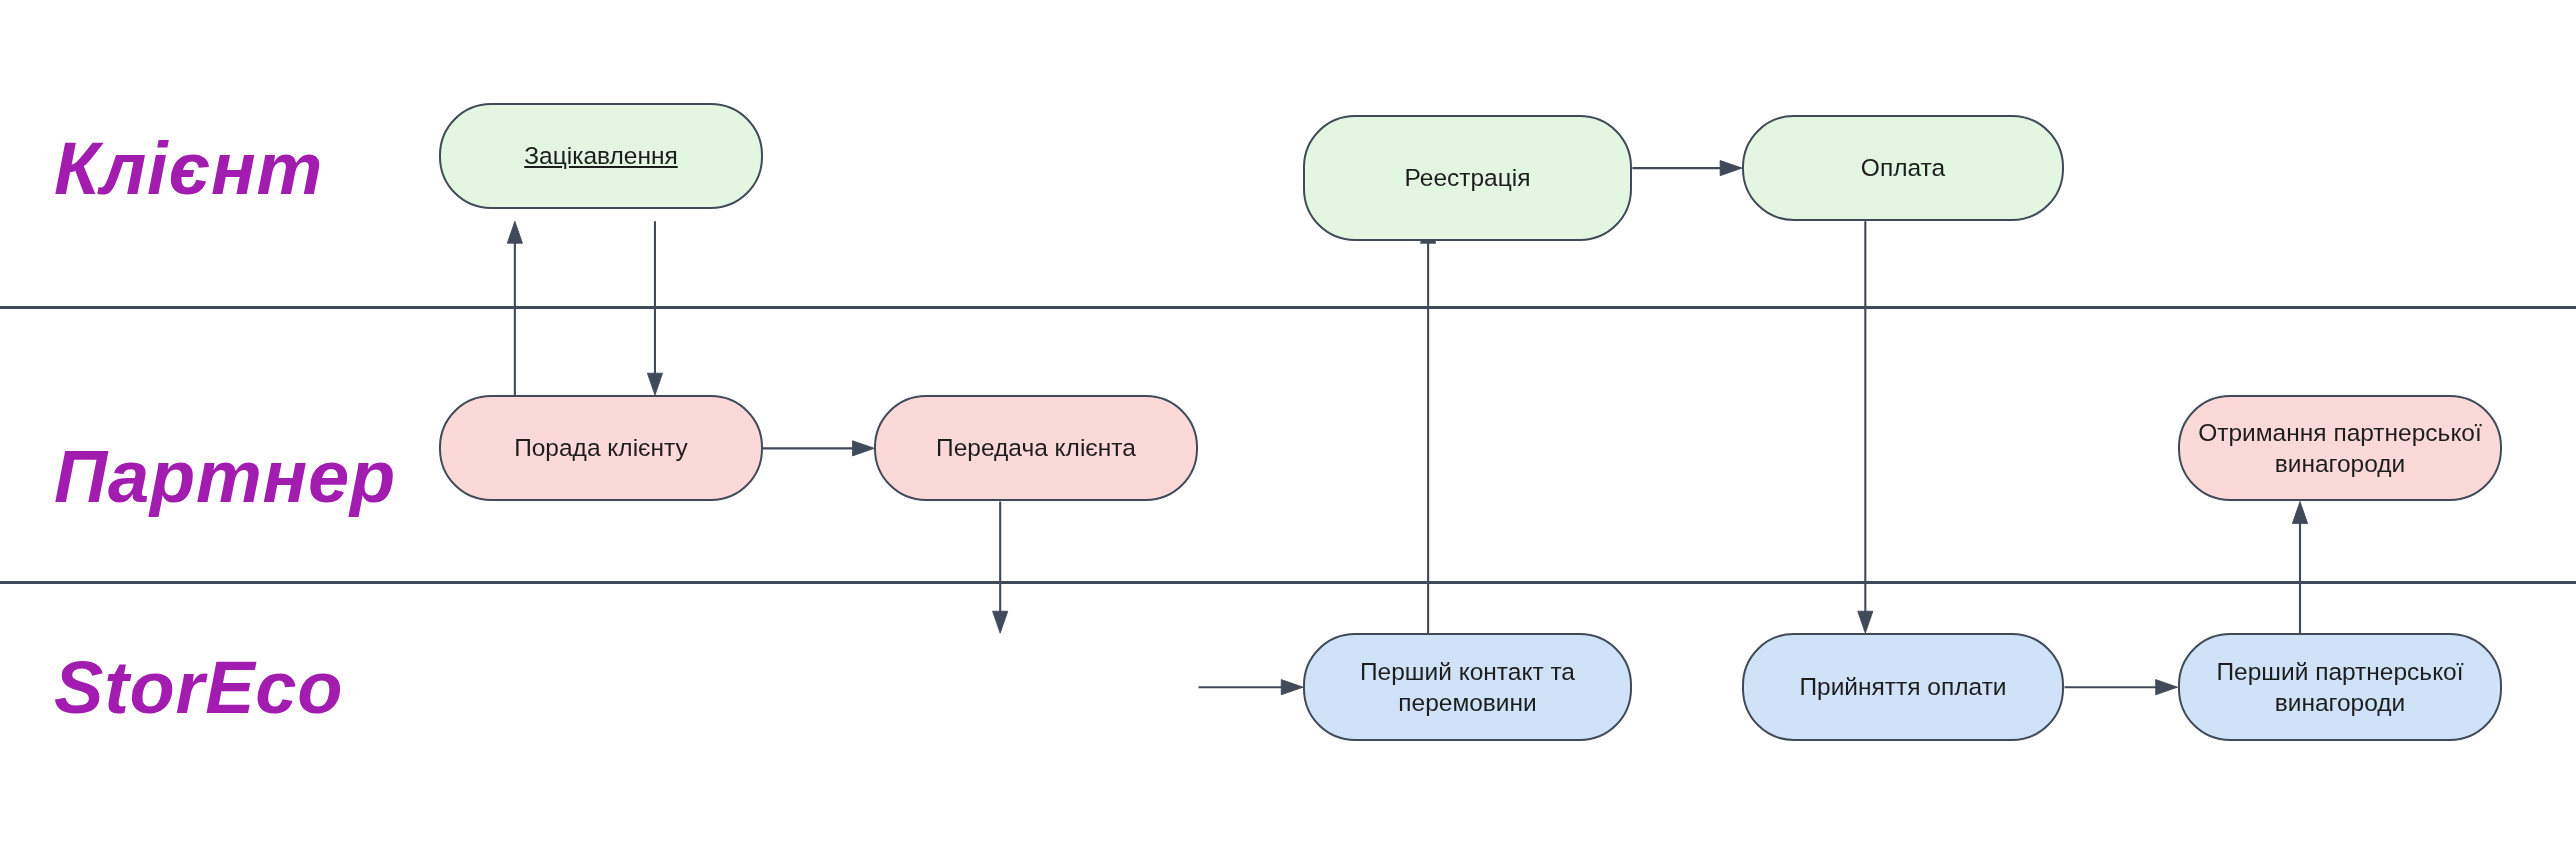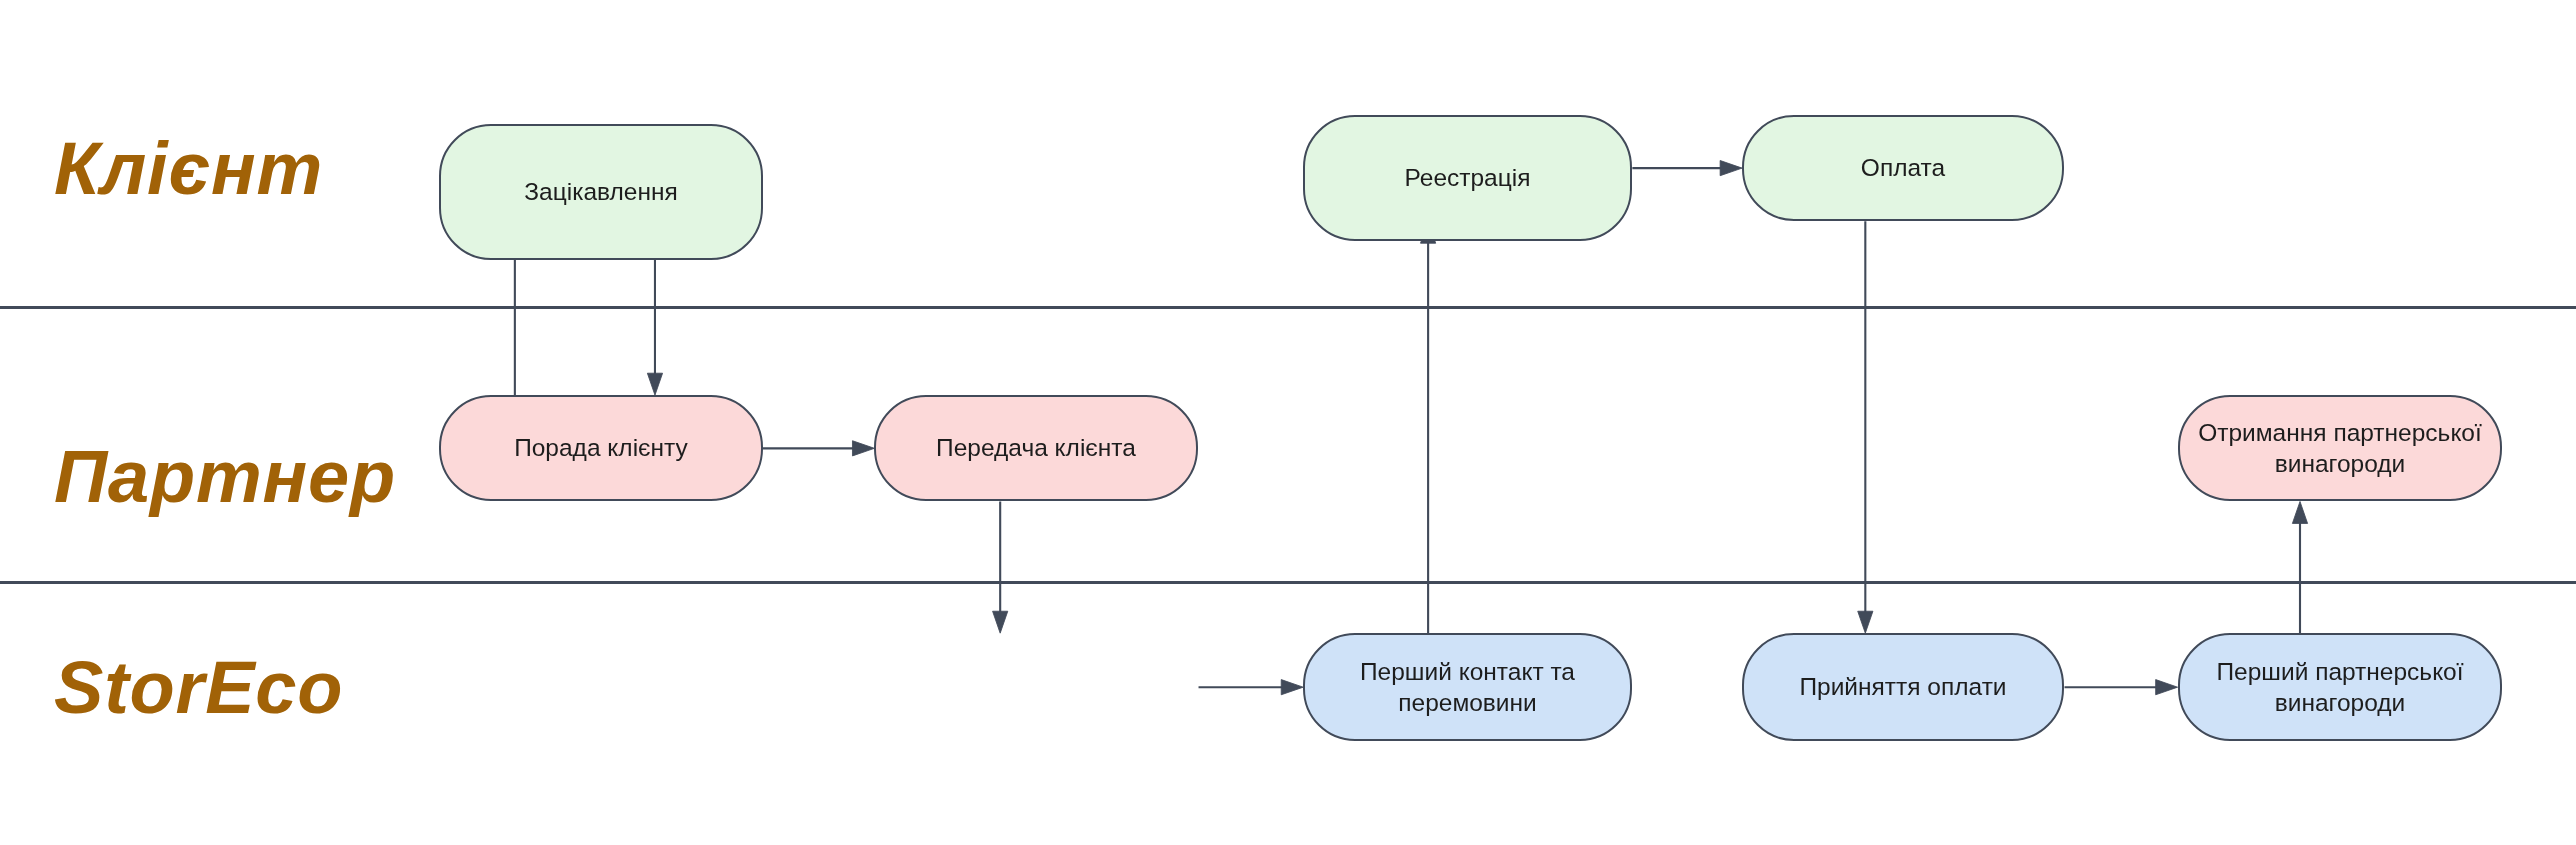--- a/index.html
+++ b/index.html
@@ -24,21 +24,21 @@
   }
   #divider-1 { top: 306px; }
   #divider-2 { top: 581px; }
   .lane-label {
     position: absolute;
     left: 54px;
     transform: translateY(-50%);
     font-size: 74px;
     font-weight: bold;
     font-style: italic;
-    color: #a16207;
+    color: #a21caf;
     letter-spacing: 0.8px;
     white-space: nowrap;
   }
   #lane-label-client  { top: 168px; }
   #lane-label-partner { top: 448px; margin-top: 28px; }
   #lane-label-storeco { top: 687px; }
   .edges-layer {
     position: absolute;
     left: 0;
     top: 0;
@@ -65,21 +65,21 @@
     font-size: 24.5px;
     line-height: 1.28;
     color: #1d1d1d;
     padding: 0 11.8px;
   }
   .node.green { background: #e2f6e2; }
   .node.pink  { background: #fcd9d9; }
   .node.blue  { background: #cfe2f8; }
 
   
-  #node-interest      { left: 439px;  top: 124px; width: 324px; height: 136px; }
+  #node-interest      { left: 439px;  top: 103px; width: 324px; height: 106px; text-decoration: underline; }
   #node-registration  { left: 1303px; top: 115px; width: 329px; height: 126px; }
   #node-payment       { left: 1742px; top: 115px; width: 322px; height: 106px; }
   
   #node-advice        { left: 439px;  top: 395px; width: 324px; height: 106px; }
   #node-handover      { left: 874px; top: 395px; width: 324px; height: 106px; }
   #node-reward-receive{ left: 2178px; top: 395px; width: 324px; height: 106px; }
   
   #node-client-accept { left: 874px; top: 633px; width: 324px; height: 108px; }
   #node-first-contact { left: 1303px; top: 633px; width: 329px; height: 108px; }
   #node-payment-accept{ left: 1742px; top: 633px; width: 322px; height: 108px; }

